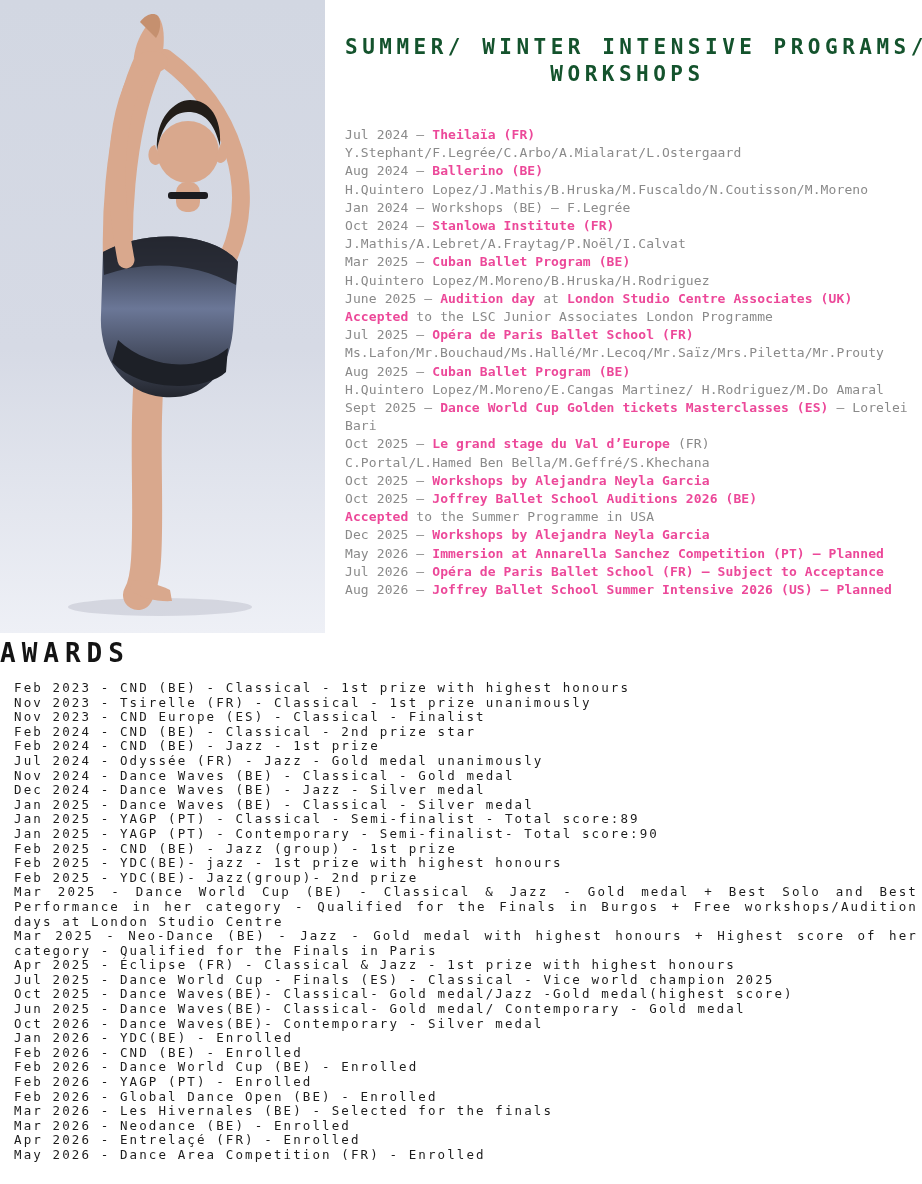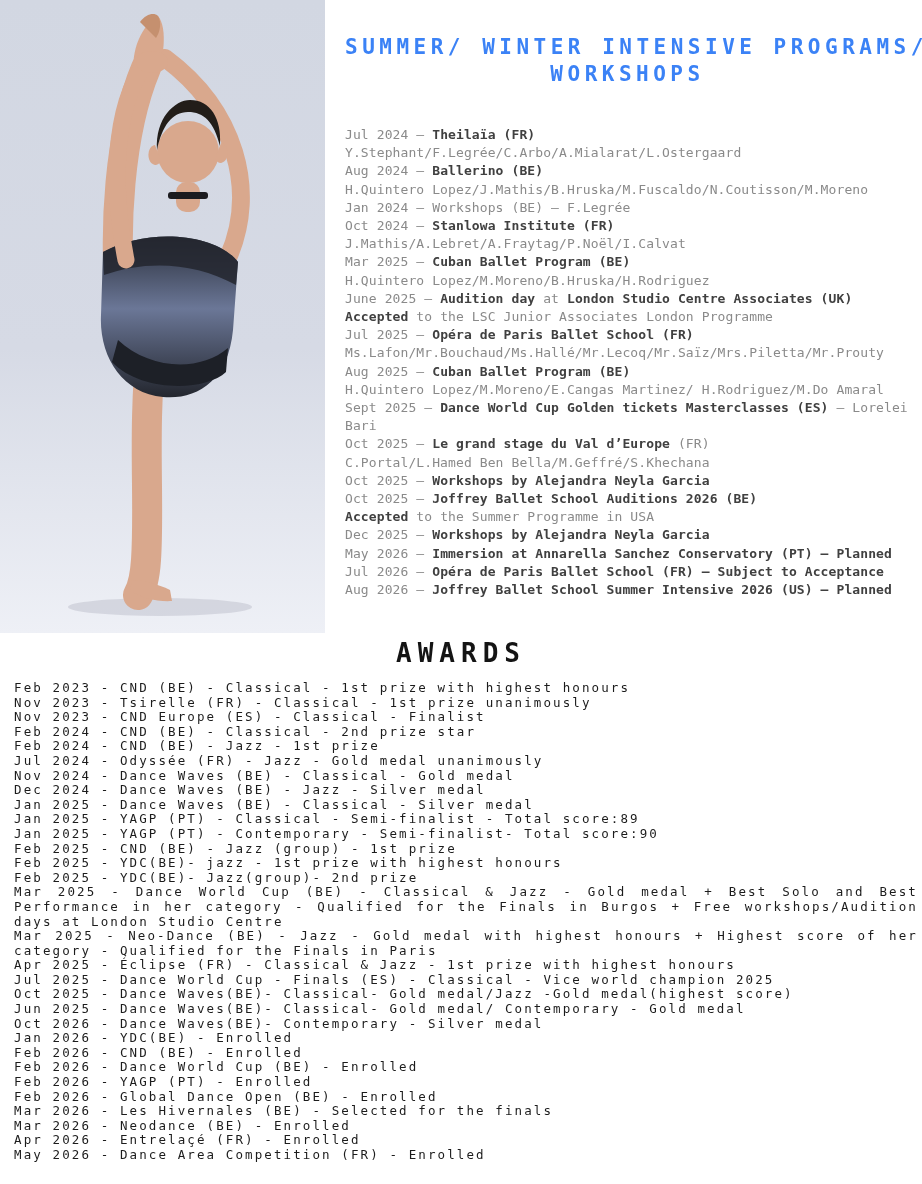--- a/index.html
+++ b/index.html
@@ -6,33 +6,33 @@
   body{
     width:922px;height:1184px;background:#ffffff;overflow:hidden;
     font-family:"DejaVu Sans Mono","Liberation Mono",monospace;
     -webkit-font-smoothing:antialiased;
   }
   .top-section{display:flex;width:922px;height:633px;}
   .photo-frame{width:325px;height:633px;flex:none;position:relative;background:#ffffff;}
   .photo-frame svg{display:block;}
   .right-col{flex:1;padding:34px 14px 0 20px;box-sizing:border-box;}
   .page-title{
-    width:565px;text-align:center;color:#3b82f6;font-weight:bold;
+    width:565px;text-align:center;color:#14532d;font-weight:bold;
     font-size:21px;line-height:27px;letter-spacing:4.5px;white-space:nowrap;
   }
   .page-title .t2{white-space:nowrap;}
   .programs-list{
     width:565px;margin-top:38px;font-size:13px;line-height:18.2px;
     letter-spacing:0.1px;color:#8a8a8a;
   }
   .program-line{min-height:18.2px;}
-  .program-line .bold{color:#404040;font-weight:bold;}
+  .program-line .bold{color:#ec4899;font-weight:bold;}
   .awards-section{padding-top:5px;}
   .awards-title{
-    text-align:center;color:#141414;font-weight:bold;
+    text-align:left;color:#141414;font-weight:bold;
     font-size:26px;line-height:30px;letter-spacing:6px;
   }
   .awards-list{
     margin:13px 4px 0 14px;font-size:12.5px;line-height:14.6px;
     letter-spacing:2.1px;color:#1c1c1c;text-align:justify;
   }
   .award-line{min-height:14.6px;}
 </style>
 </head>
 <body>
@@ -108,21 +108,21 @@
         <div class="program-line"><span>Ms.Lafon/Mr.Bouchaud/Ms.Hallé/Mr.Lecoq/Mr.Saïz/Mrs.Piletta/Mr.Prouty</span></div>
         <div class="program-line"><span>Aug 2025 – </span><span class="bold">Cuban Ballet Program (BE)</span></div>
         <div class="program-line"><span>H.Quintero Lopez/M.Moreno/E.Cangas Martinez/ H.Rodriguez/M.Do Amaral</span></div>
         <div class="program-line"><span>Sept 2025 – </span><span class="bold">Dance World Cup Golden tickets Masterclasses (ES)</span><span> – Lorelei Bari</span></div>
         <div class="program-line"><span>Oct 2025 – </span><span class="bold">Le grand stage du Val d’Europe</span><span> (FR)</span></div>
         <div class="program-line"><span>C.Portal/L.Hamed Ben Bella/M.Geffré/S.Khechana</span></div>
         <div class="program-line"><span>Oct 2025 – </span><span class="bold">Workshops by Alejandra Neyla Garcia</span></div>
         <div class="program-line"><span>Oct 2025 –  </span><span class="bold">Joffrey Ballet School Auditions 2026 (BE)</span></div>
         <div class="program-line"><span class="bold">Accepted</span><span> to the Summer Programme in USA</span></div>
         <div class="program-line"><span>Dec 2025 – </span><span class="bold">Workshops by Alejandra Neyla Garcia</span></div>
-        <div class="program-line"><span>May 2026 – </span><span class="bold">Immersion at Annarella Sanchez Conservatory (PT) – Planned</span></div>
+        <div class="program-line"><span>May 2026 – </span><span class="bold">Immersion at Annarella Sanchez Competition (PT) – Planned</span></div>
         <div class="program-line"><span>Jul 2026 – </span><span class="bold">Opéra de Paris Ballet School (FR) – Subject to Acceptance</span></div>
         <div class="program-line"><span>Aug 2026 – </span><span class="bold">Joffrey Ballet School Summer Intensive 2026 (US) – Planned</span></div>
       </div>
   </div>
 </div>
 
 <div class="awards-section">
   <div class="awards-title">AWARDS</div>
   <div class="awards-list">
       <div class="award-line">Feb 2023 - CND (BE) - Classical - 1st prize with highest honours</div>

